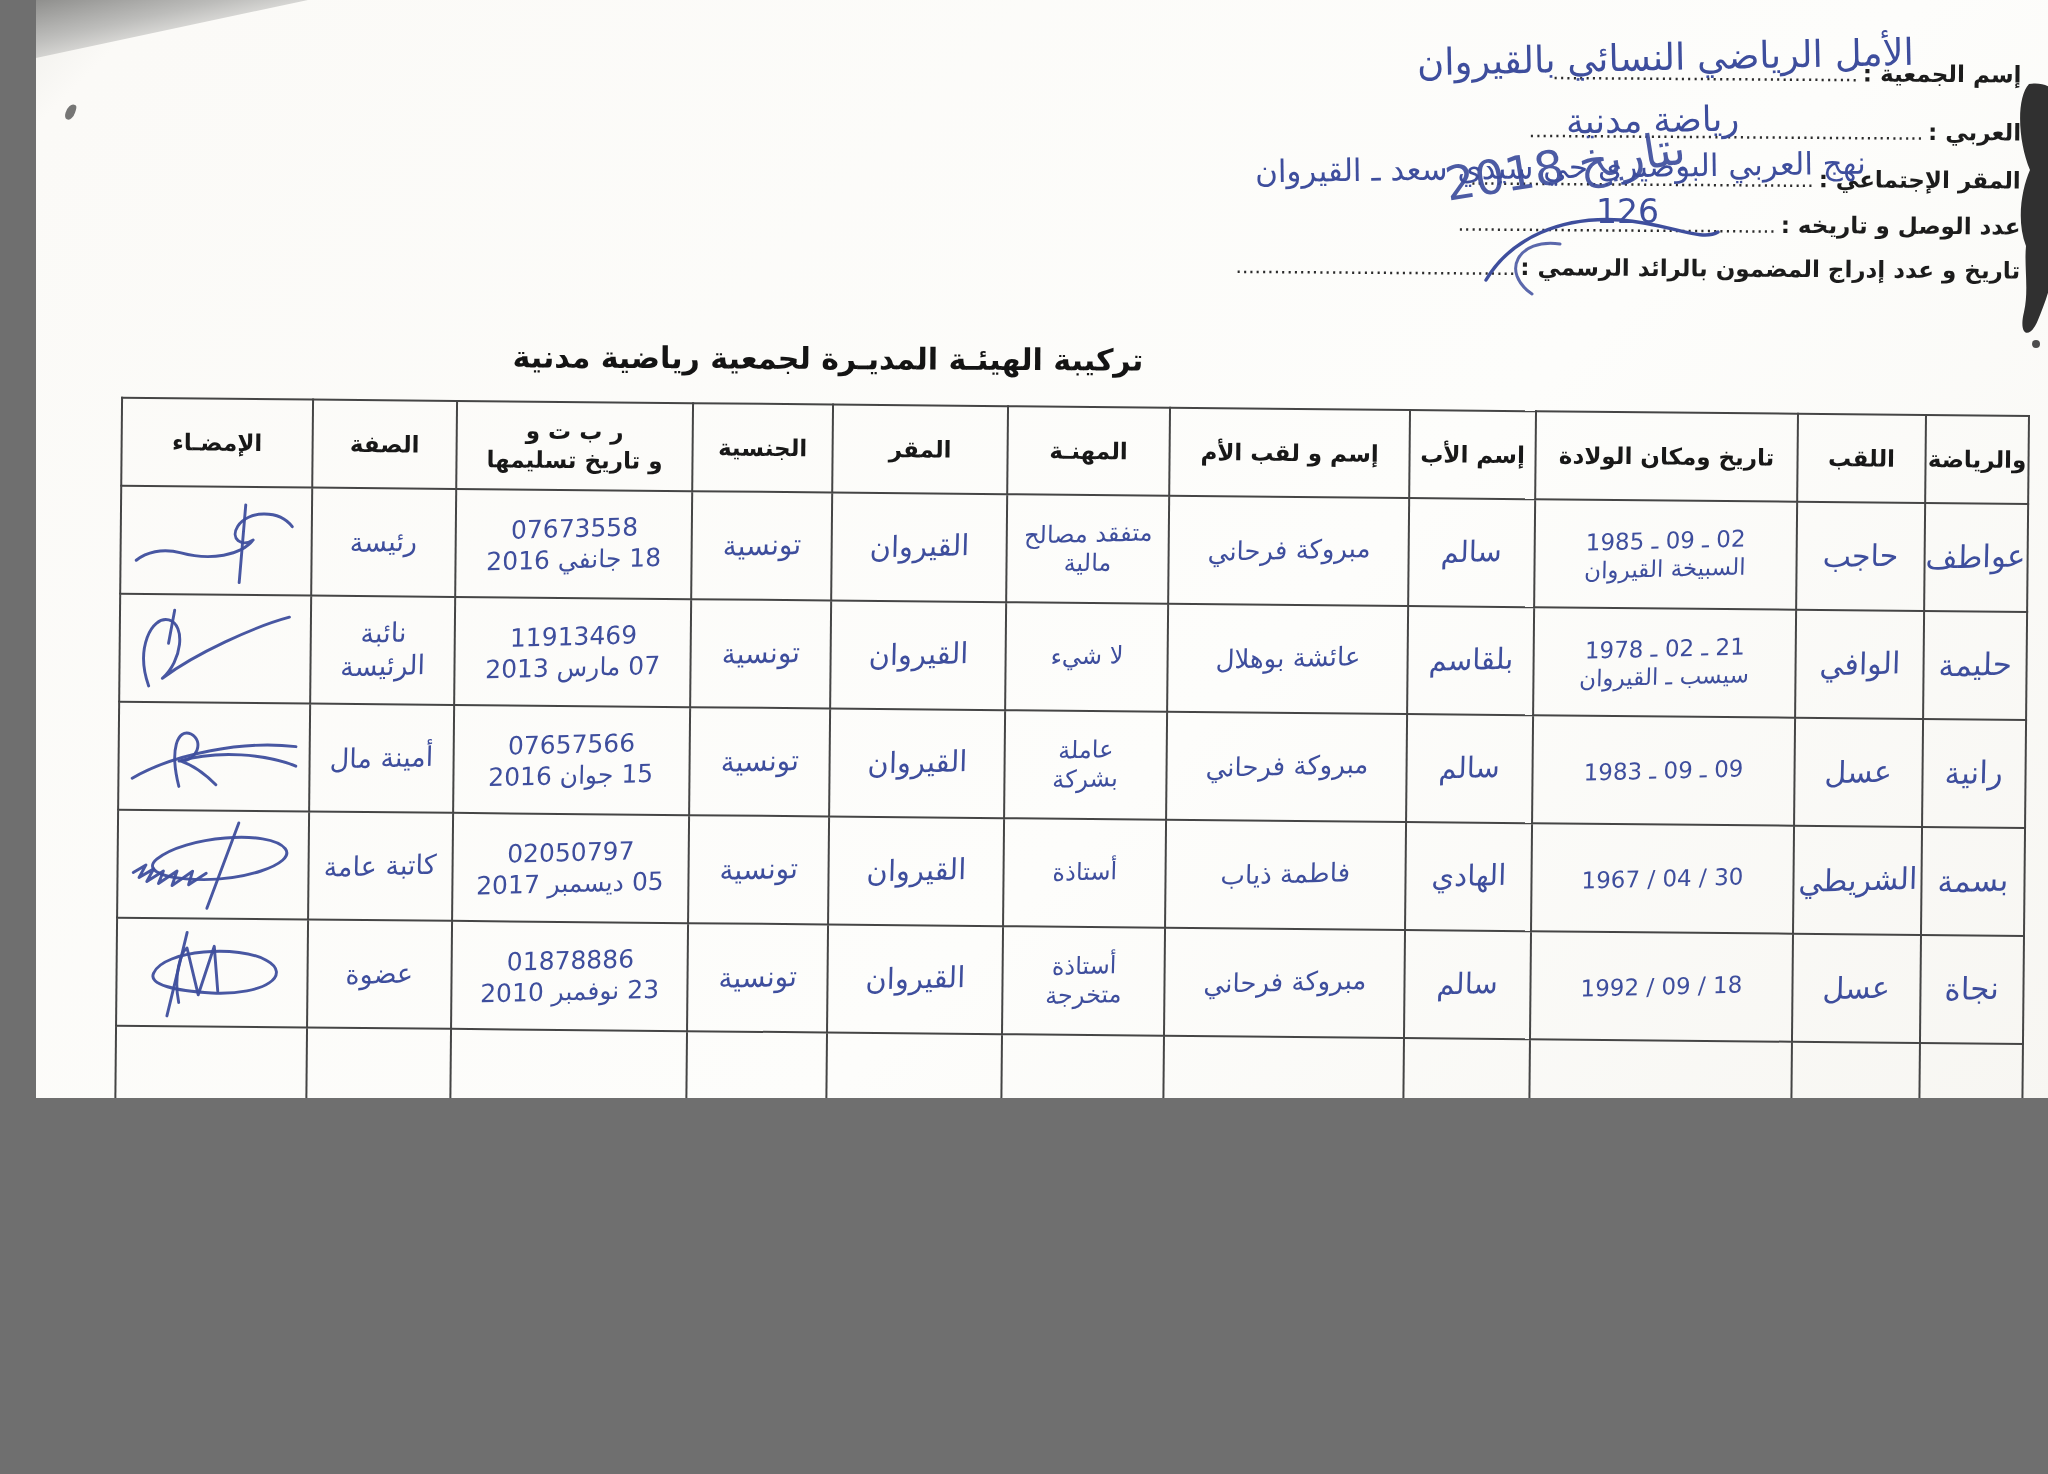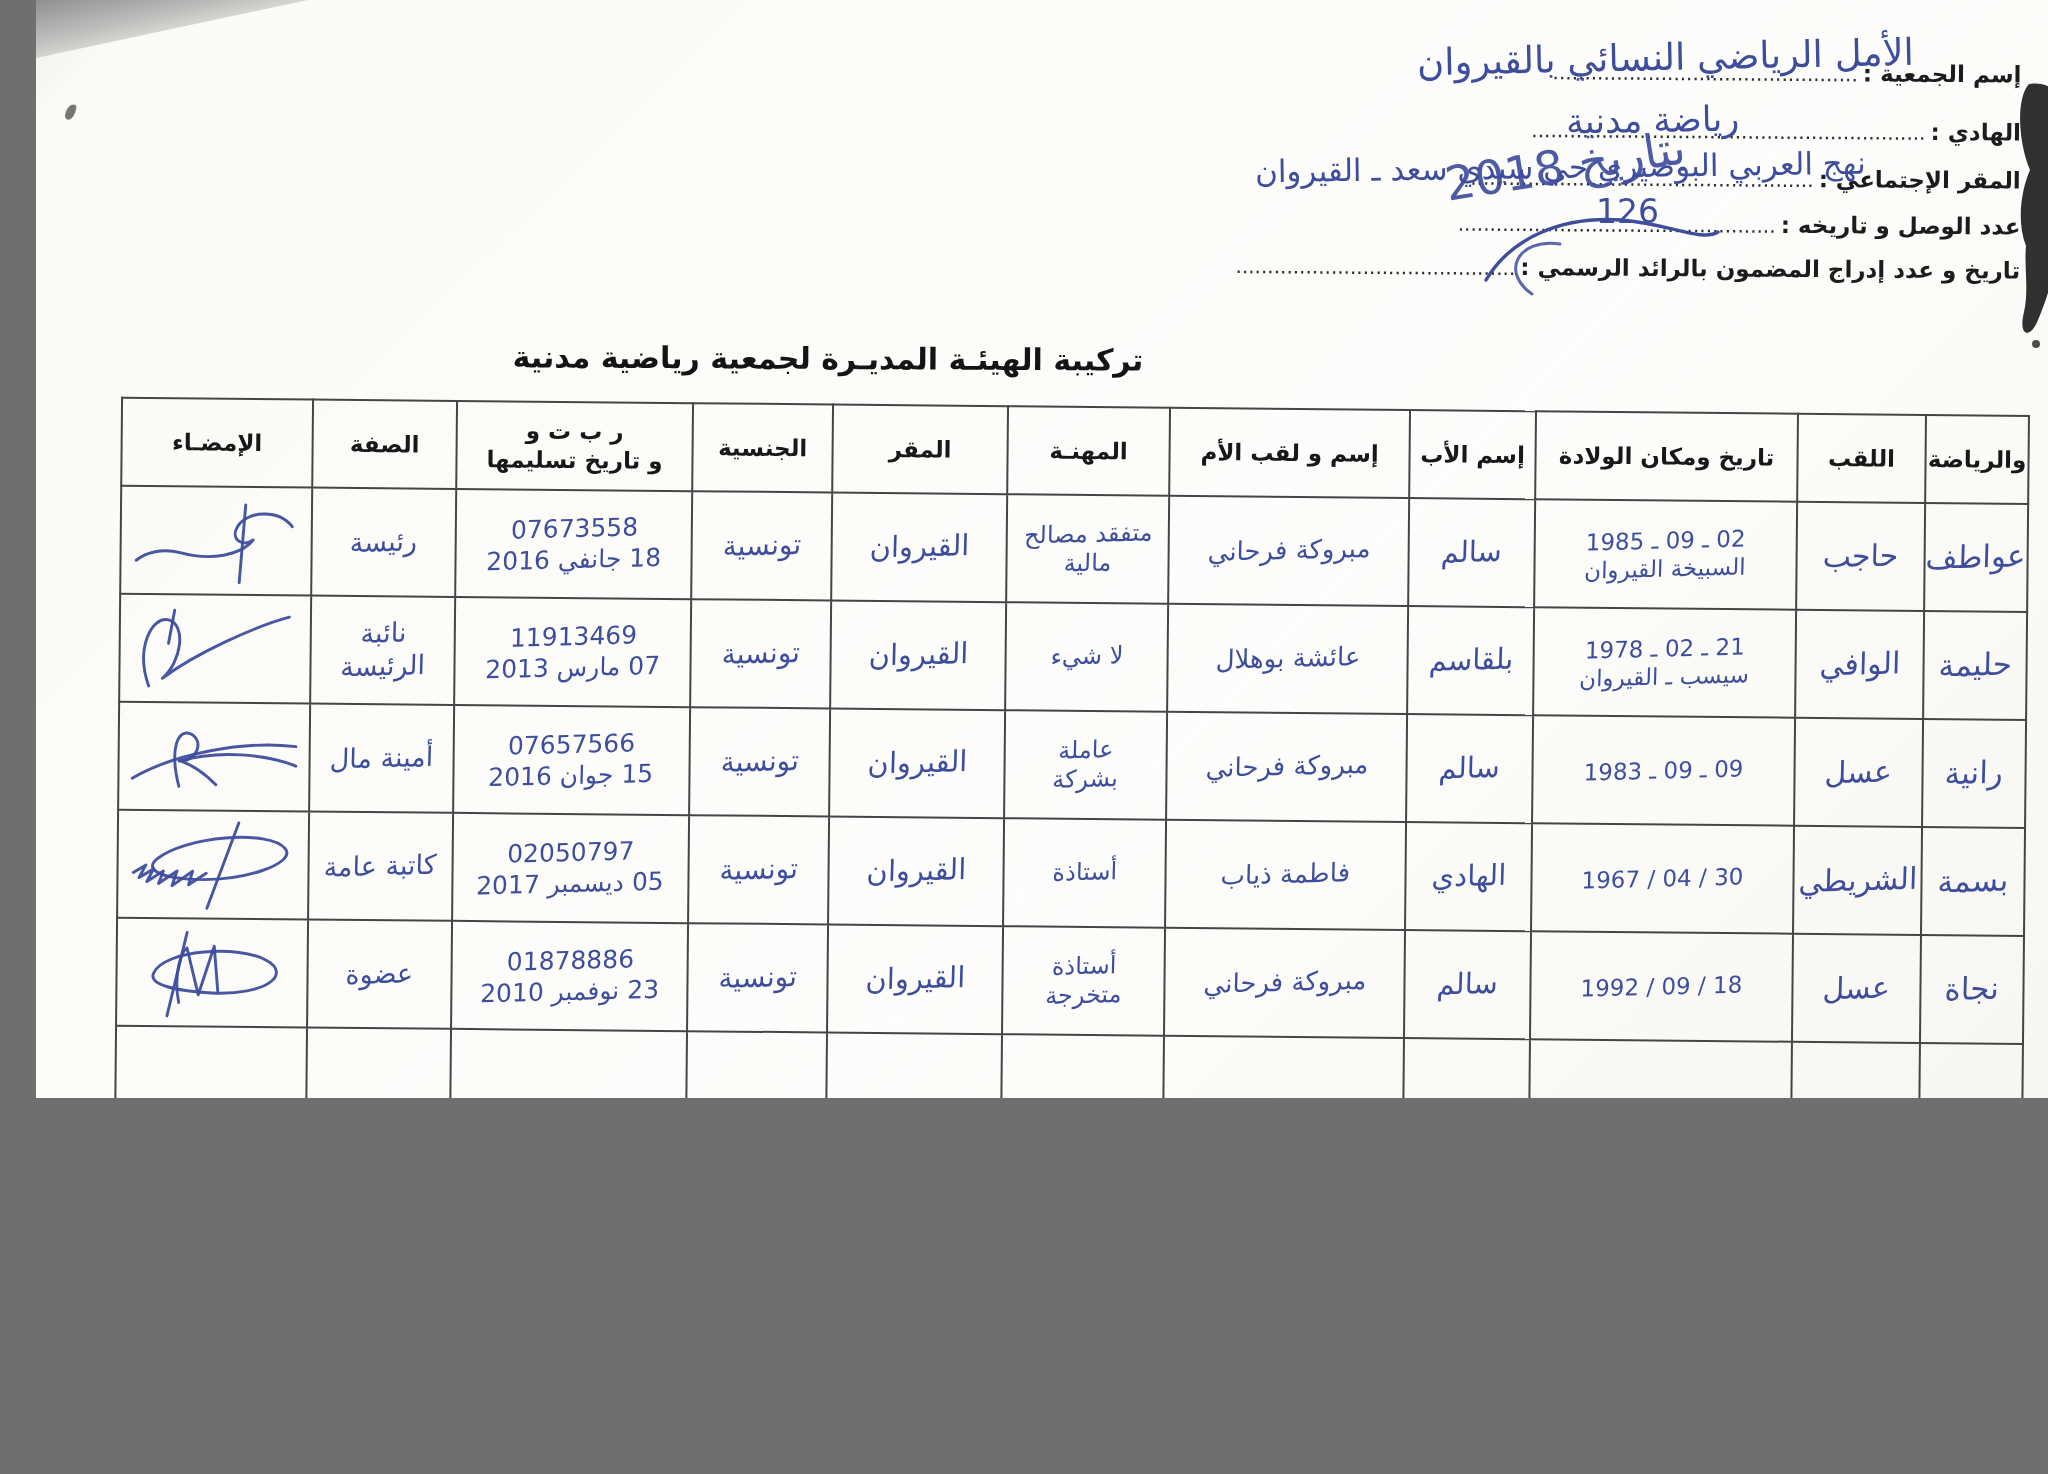--- a/index.html
+++ b/index.html
@@ -71,21 +71,21 @@
   </svg>
   <div class="strip strip1"></div>
   <div class="strip strip2"></div>
 
   <div class="form-header">
     <div class="hline" style="top:62px">
       <span class="plabel">إسم الجمعية :</span>
       <span class="pdots">................................................</span>
     </div>
     <div class="hline" style="top:120px">
-      <span class="plabel">الهادي :</span>
+      <span class="plabel">العربي :</span>
       <span class="pdots">..............................................................</span>
     </div>
     <div class="hline" style="top:168px">
       <span class="plabel">المقر الإجتماعي :</span>
       <span class="pdots">......................................................</span>
     </div>
     <div class="hline" style="top:214px">
       <span class="plabel">عدد الوصل و تاريخه :</span>
       <span class="pdots">..................................................</span>
     </div>

